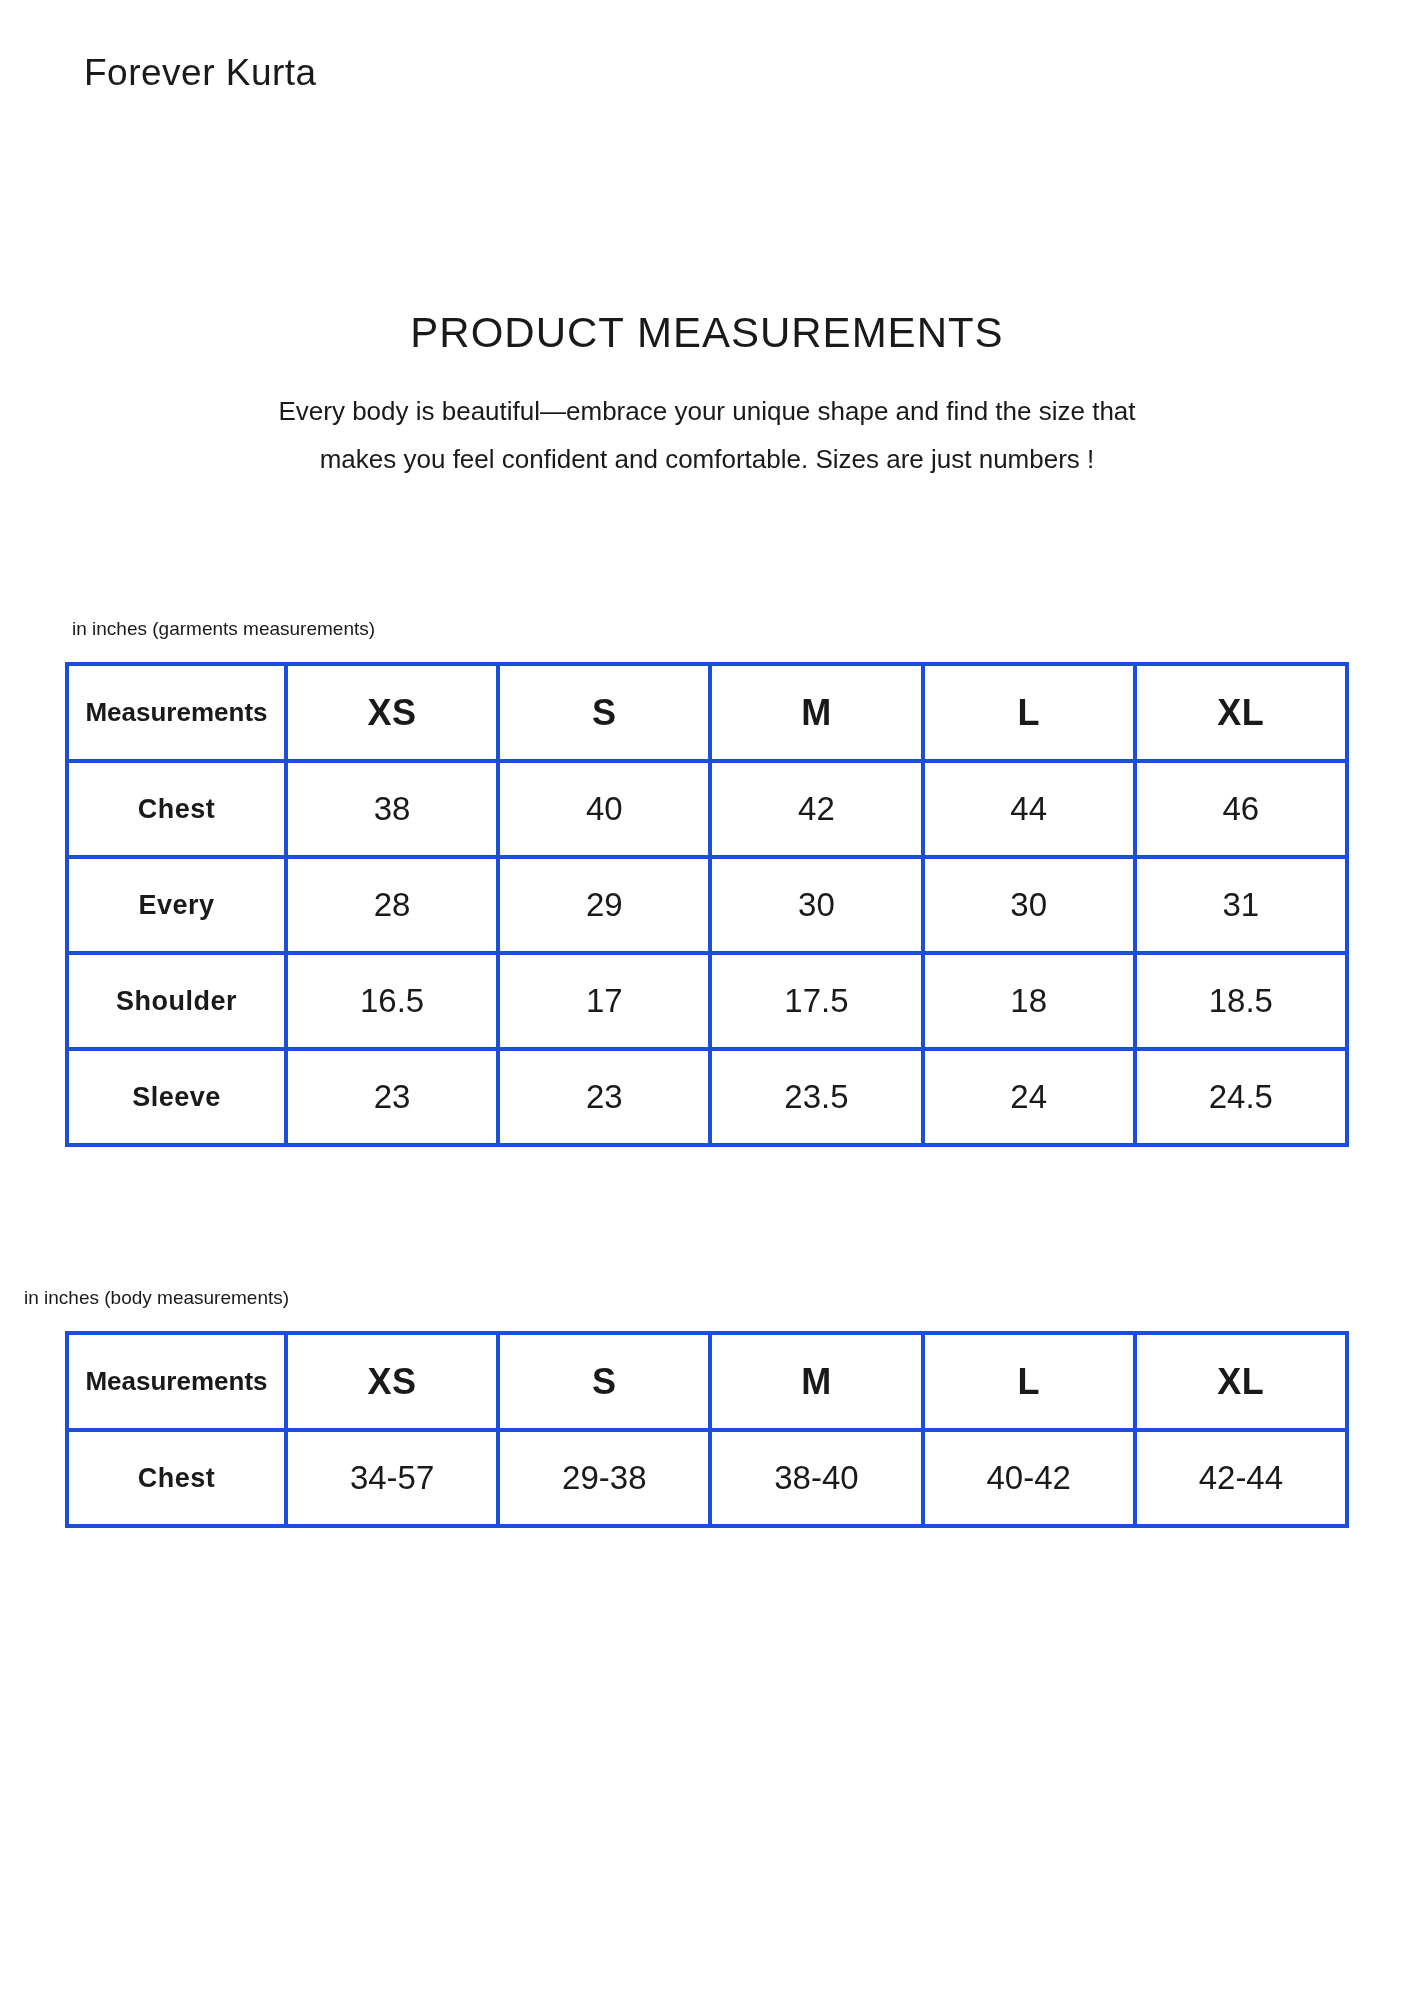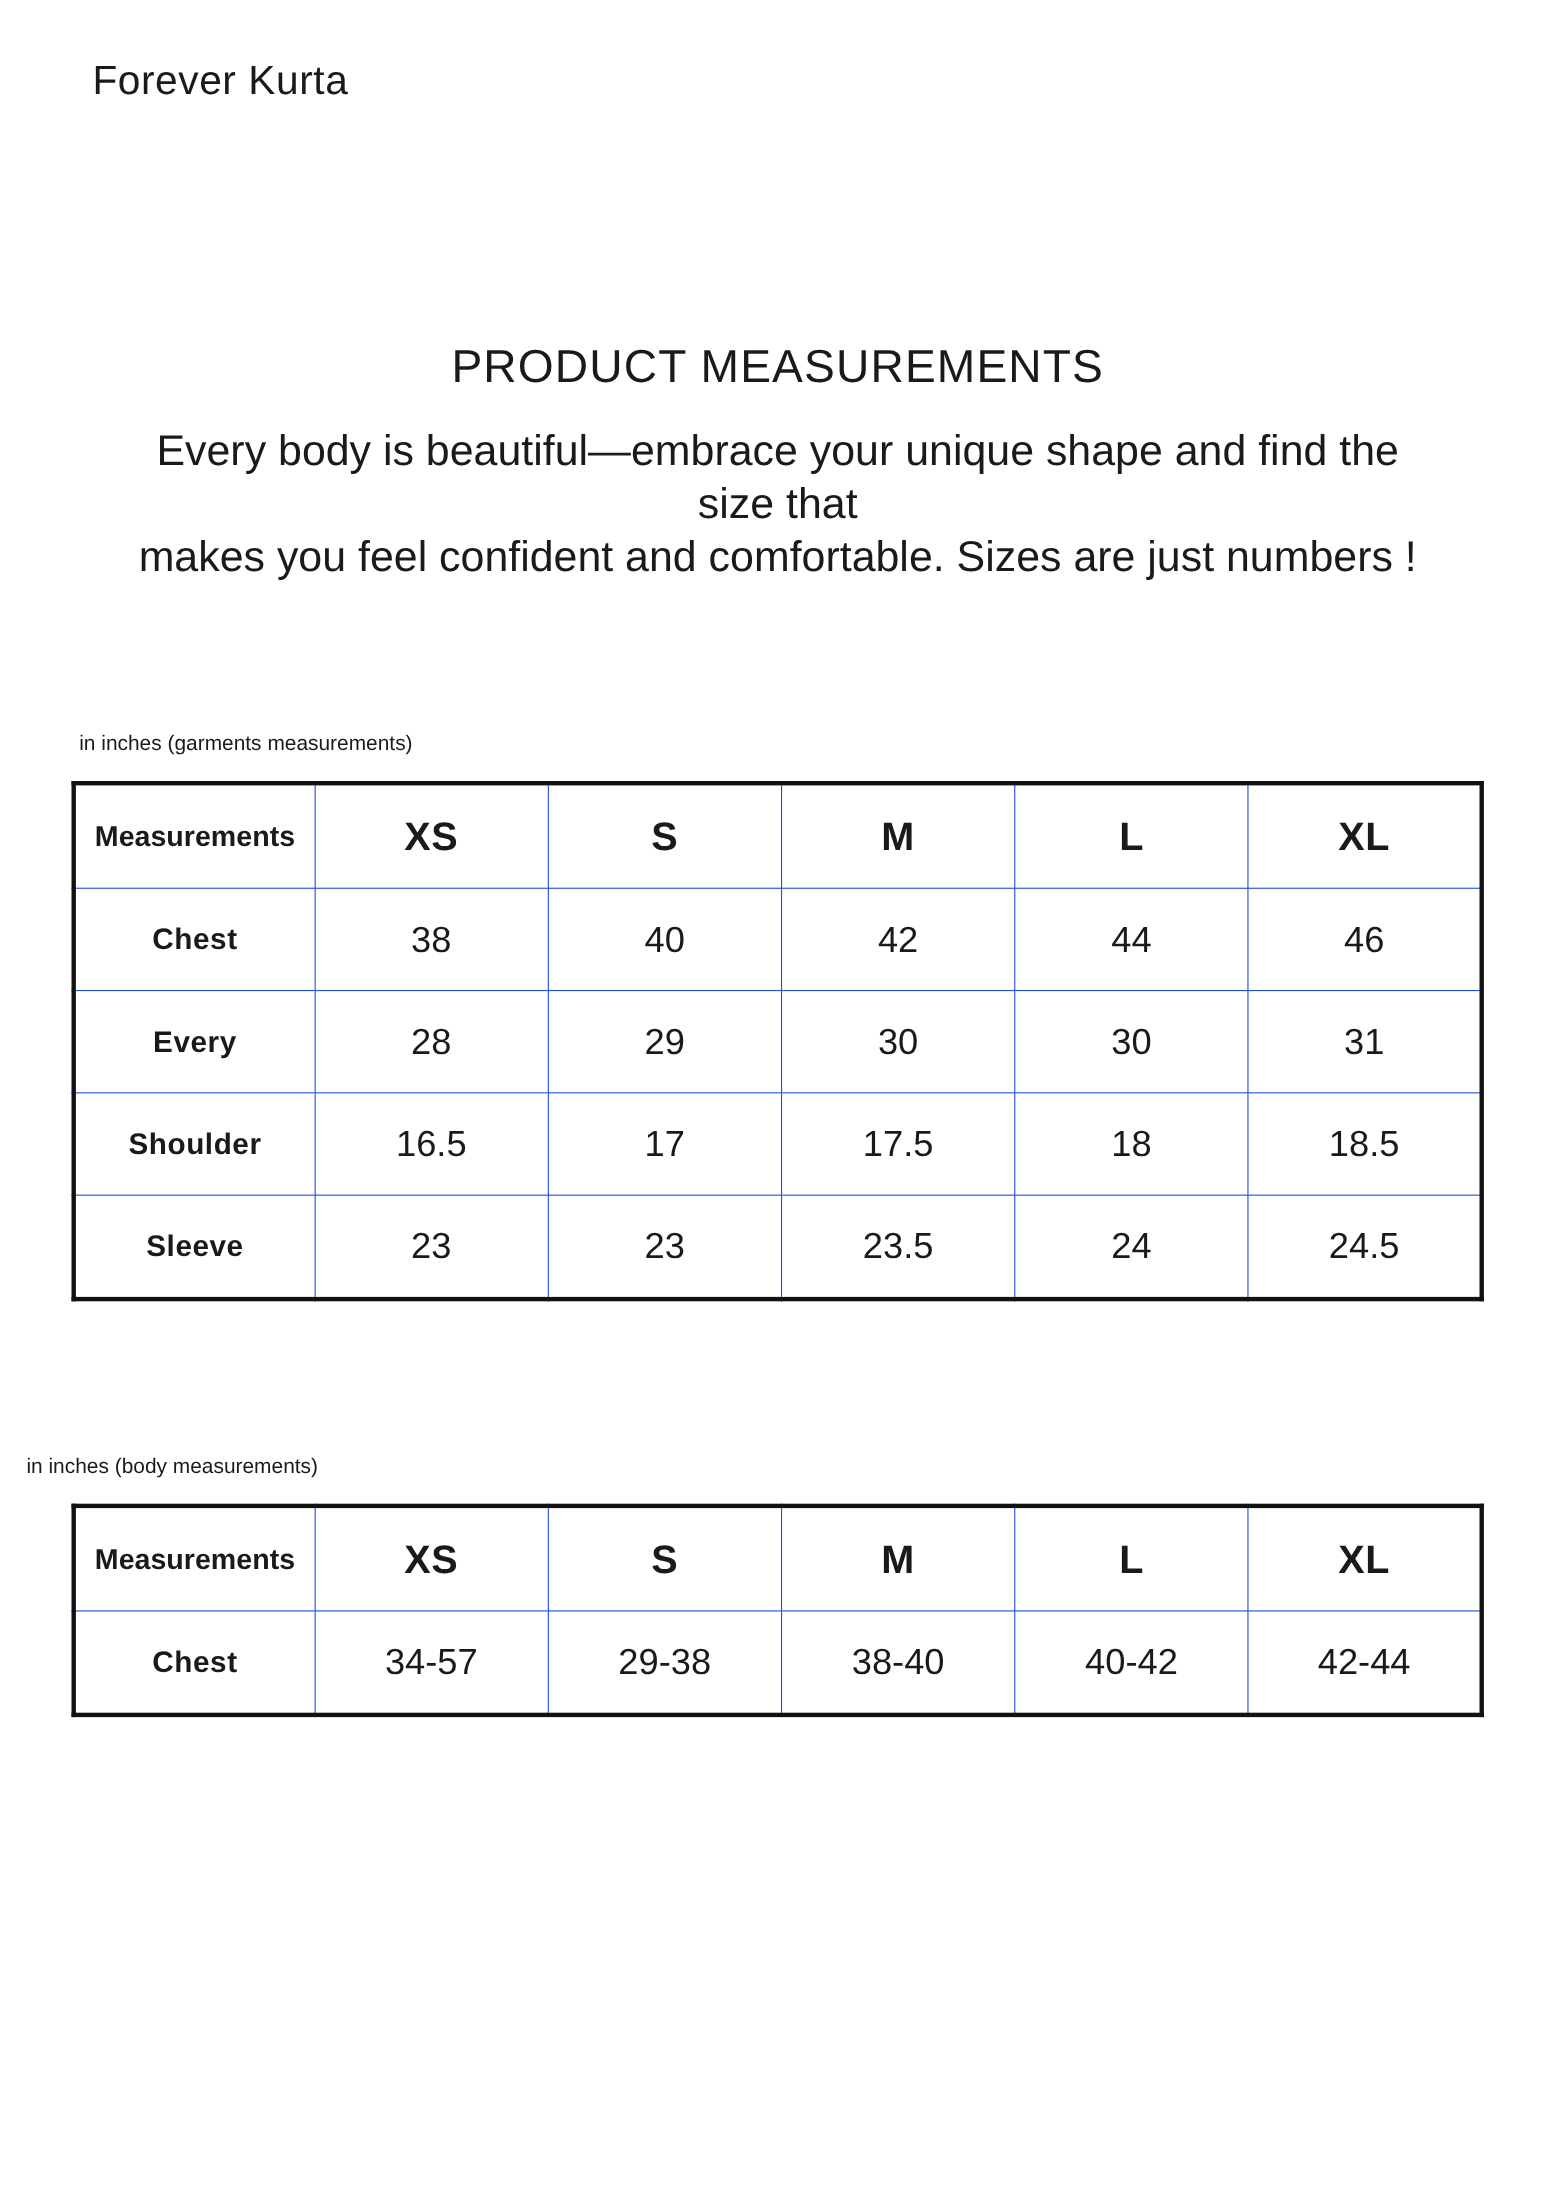--- a/index.html
+++ b/index.html
@@ -24,21 +24,21 @@
     margin: 215px auto 0;
     text-align: center;
     font-size: 42px;
     font-weight: 400;
     letter-spacing: 1px;
   }
   .subtitle {
     margin: 30px auto 0;
     width: 1170px;
     text-align: center;
-    font-size: 39px;
+    font-size: 26px;
     line-height: 48px;
     font-weight: 400;
   }
   .table-caption {
     margin: 135px 0 22px 72px;
     font-size: 19px;
     font-weight: 400;
   }
   .table-caption.second {
     margin-top: 140px;
@@ -47,21 +47,21 @@
   table.size-table {
     border-collapse: collapse;
     table-layout: fixed;
     width: 1284px;
     margin: 0 auto;
     border: 4px solid #121212;
   }
   table.size-table col.label-col { width: 219px; }
   table.size-table th,
   table.size-table td {
-    border: 1px solid #1d4ed8;
+    border: 4px solid #1d4ed8;
     text-align: center;
     vertical-align: middle;
     padding: 0;
     background: #ffffff;
   }
   table.size-table thead th {
     height: 93px;
     font-size: 36px;
     font-weight: 700;
     letter-spacing: 0.5px;

